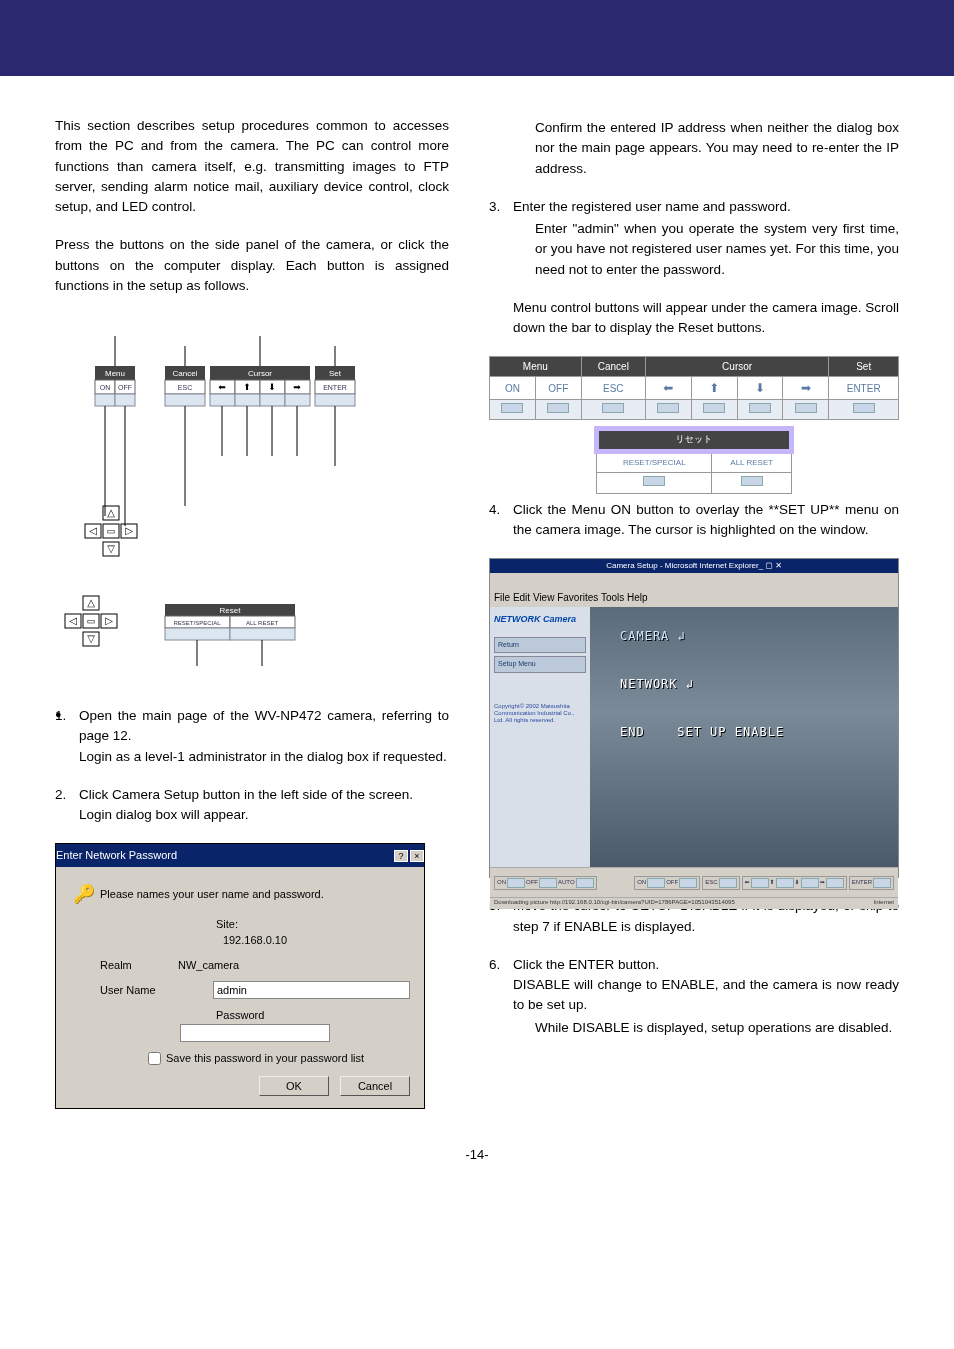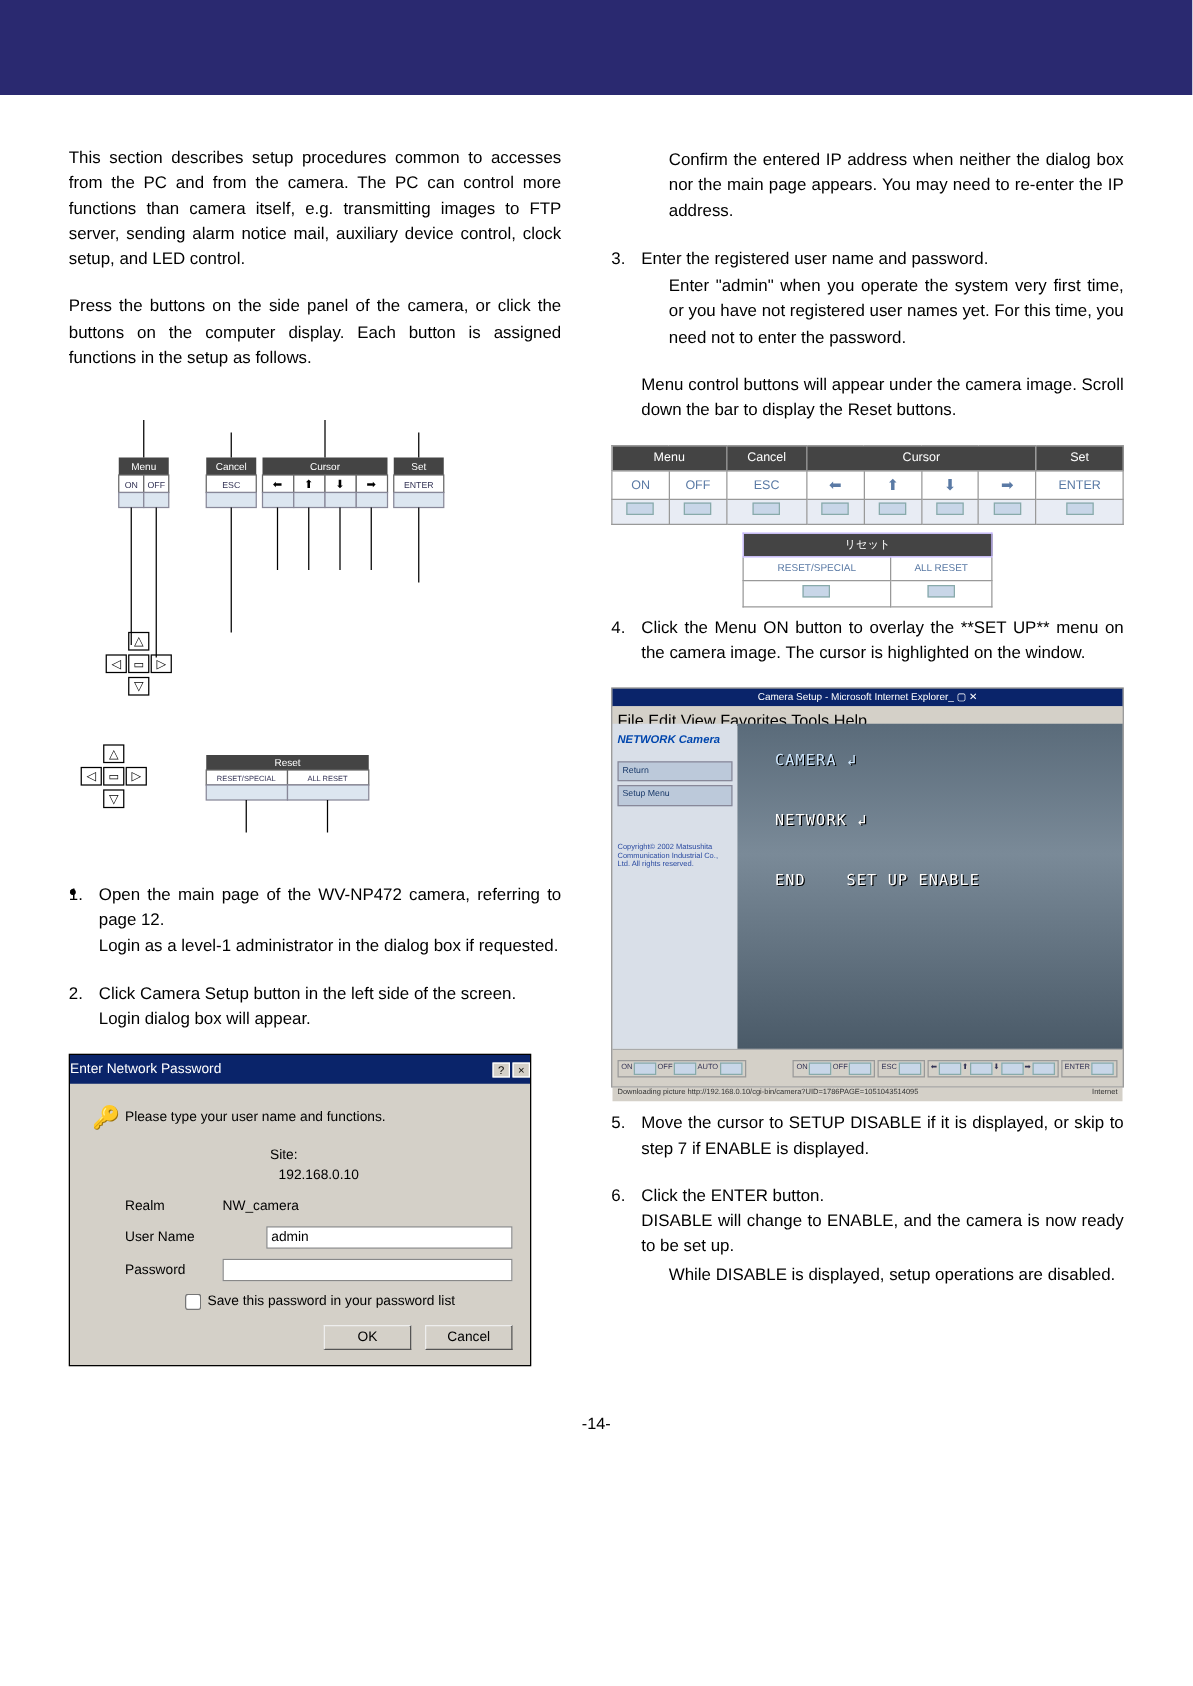--- a/index.html
+++ b/index.html
@@ -29,28 +29,28 @@
   .diagR1 { width: 410px; margin: 0 0 6px 0; }
   .diagR1 table { border-collapse: collapse; width: 100%; font-size: 10px; text-align: center; }
   .diagR1 th { background: #444; color: #fff; font-weight: normal; padding: 2px 0; border: 1px solid #999; }
   .diagR1 td { border: 1px solid #999; padding: 2px 0; height: 18px; color: #5a7aa5; }
   .diagR1 td.btn { background: #e8ecf4; }
   .diagR1 td.btn span.box { display: inline-block; width: 22px; height: 10px; background: #c8d6e8; border: 1px solid #8aa; }
   .diagR1 .arrow { font-size: 12px; }
 
   .diagR2 { width: 200px; margin: 0 auto 6px auto; }
   .diagR2 table { border-collapse: collapse; width: 100%; font-size: 9px; text-align: center; }
-  .diagR2 th { background: #444; color: #fff; font-weight: normal; padding: 2px 0; border: 1px solid #c4b5fd; }
+  .diagR2 th { background: #444; color: #fff; font-weight: normal; padding: 2px 0; border: 5px solid #c4b5fd; }
   .diagR2 td { border: 1px solid #999; padding: 3px 0; color: #5a7aa5; font-size: 8px; }
   .diagR2 td.b span.box { display: inline-block; width: 22px; height: 10px; background: #c8d6e8; border: 1px solid #8aa; }
 
   
   .browser { width: 410px; height: 320px; border: 1px solid #888; background: #ccc; margin: 10px 0 18px 0; font-size: 9px; color: #fff; position: relative; }
   .browser .titlebar { height: 14px; background: #0a246a; color: #fff; font-size: 8px; padding: 1px 4px; display: flex; justify-content: center; }
-  .browser .menubar { height: 14px; background: #d4d0c8; color: #000; font-size: 13px; padding: 2px 4px; }
+  .browser .menubar { height: 14px; background: #d4d0c8; color: #000; font-size: 10px; padding: 17px 4px; }
   .browser .body { display: flex; height: 260px; }
   .browser .side { width: 100px; background: #d9dfe8; color: #003; padding: 6px 4px; font-size: 7px; }
   .browser .side .logo { color: #0046ad; font-weight: bold; font-size: 9px; margin-bottom: 10px; font-style: italic; }
   .browser .side .btn { display: block; background: #bcc9da; border: 1px solid #889; margin-bottom: 3px; padding: 2px 3px; color: #1a3a6a; }
   .browser .side .copy { color: #2a4aa0; font-size: 6px; margin-top: 30px; line-height: 1.2; }
   .browser .cam { flex: 1; background: linear-gradient(180deg,#5a6b7a 0%, #7a8a98 40%, #4a5a68 100%); position: relative; padding: 10px; }
   .browser .cam .osd { font-family: monospace; font-size: 12px; color: #fff; letter-spacing: 1px; text-shadow: 1px 1px 0 #000; }
   .browser .cam .osd.big { font-size: 14px; text-align: center; margin-bottom: 18px; }
   .browser .cam .osd.sel { color: #cfe8ff; }
   .browser .ctrl { height: 30px; background: #d4d0c8; border-top: 1px solid #aaa; display: flex; align-items: center; padding: 0 4px; gap: 2px; }
@@ -208,35 +208,35 @@
       <div class="tbar">
         <span>Enter Network Password</span>
         <span class="btns">
           <span>?</span>
           <span>×</span>
         </span>
       </div>
       <div class="inner">
         <div class="row">
           <span class="icon">🔑</span>
-          <span>Please type your user name and functions.</span>
+          <span>Please names your user name and password.</span>
         </div>
         <div class="row" style="padding-left:30px;flex-direction:column;">
           <span class="lbl">Site:</span>
           <span class="val">192.168.0.10</span>
         </div>
         <div class="row" style="padding-left:30px;">
           <span class="lbl">Realm</span>
           <span class="val">NW_camera</span>
         </div>
         <div class="row" style="padding-left:30px;gap:35px;">
           <span class="lbl">User Name</span>
           <span class="val"><input type="text" value="admin" style=""></span>
         </div>
-        <div class="row" style="padding-left:30px;">
+        <div class="row" style="padding-left:30px;flex-direction:column;">
           <span class="lbl">Password</span>
           <span class="val"><input type="password" style=""></span>
         </div>
         <div class="chk">
           <input type="checkbox" style="">
           <span>Save this password in your password list</span>
         </div>
         <div class="actions">
           <button>OK</button>
           <button>Cancel</button>

